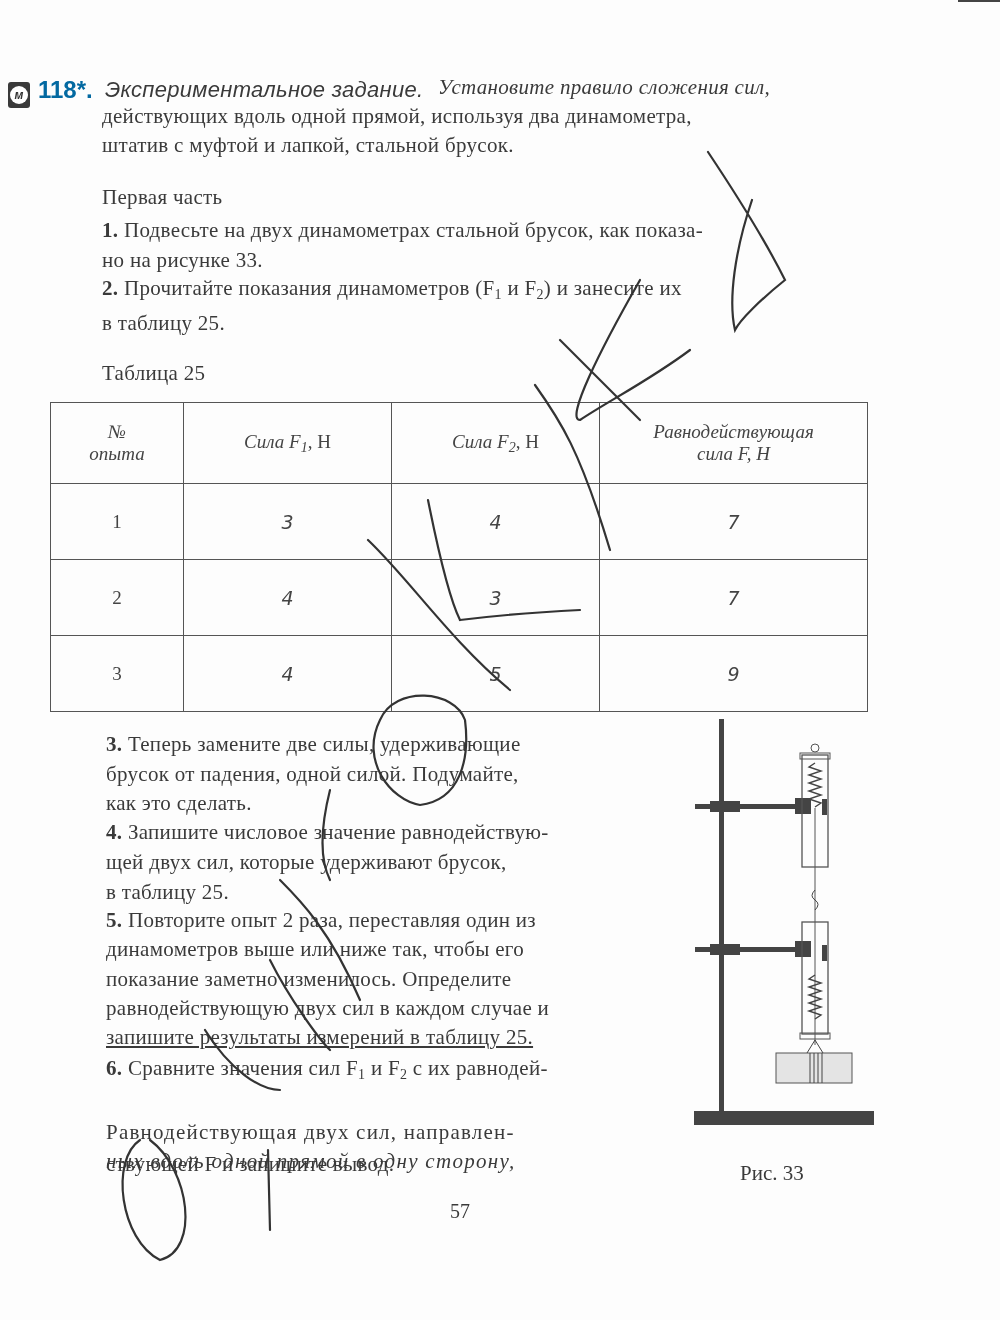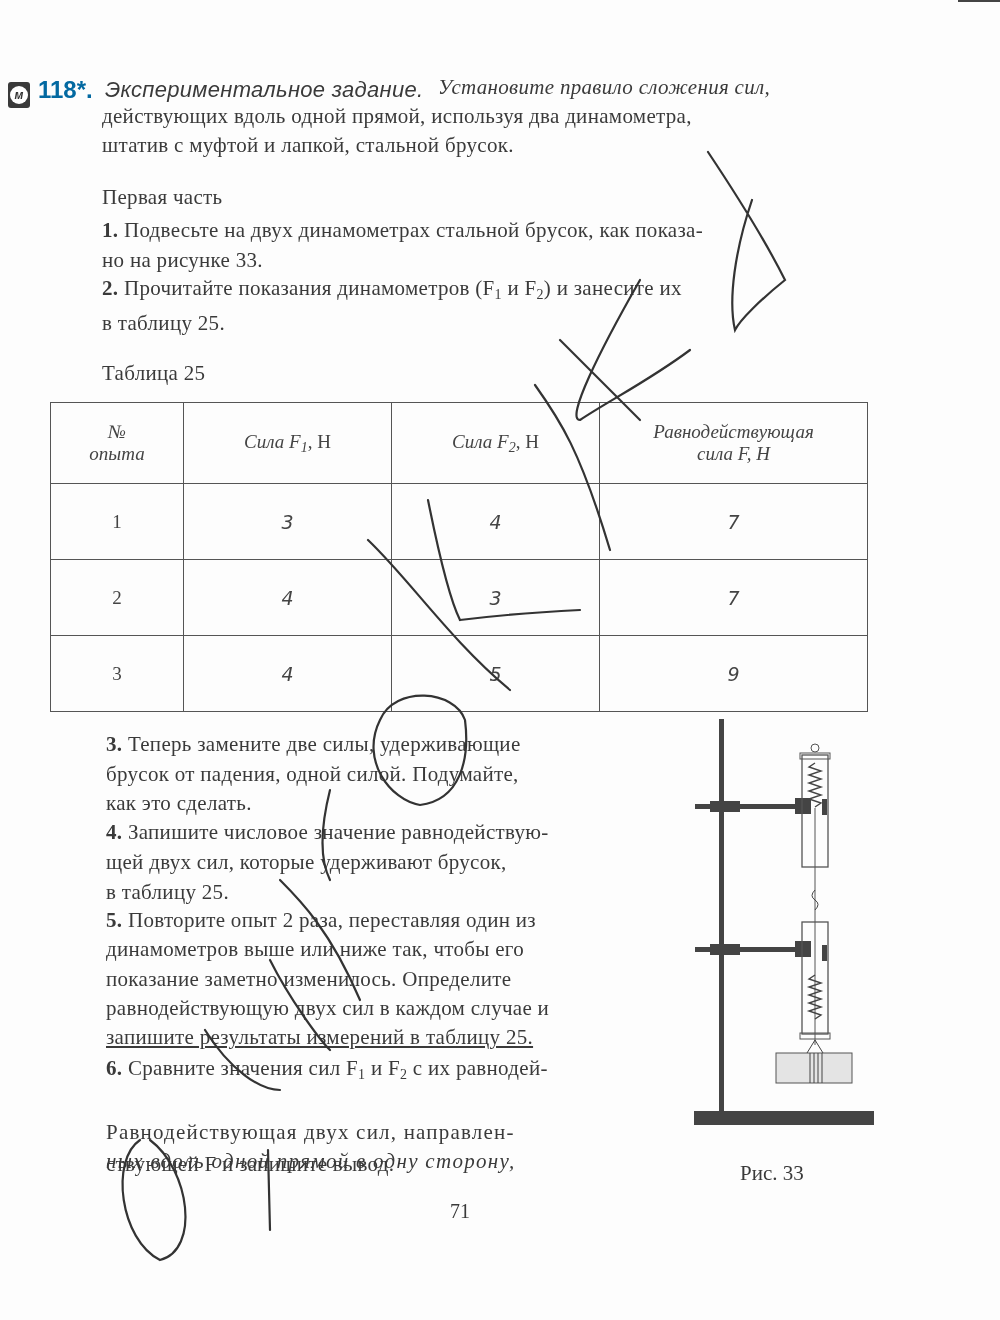--- a/index.html
+++ b/index.html
@@ -106,21 +106,21 @@
   <rect x="20" y="229" width="30" height="11" fill="#444"></rect>
   <rect x="105" y="226" width="16" height="16" fill="#444"></rect>
   <rect x="112" y="207" width="26" height="112" fill="none" stroke="#555" stroke-width="1.3"></rect>
   <rect x="110" y="318" width="30" height="6" fill="none" stroke="#555"></rect>
   <path d="M125 260 l-6 4 l12 4 l-12 4 l12 4 l-12 4 l12 4 l-12 4 l12 4 l-12 4 l12 4 l-6 4" fill="none" stroke="#444" stroke-width="1.4"></path>
   <rect x="132" y="230" width="5" height="16" fill="#444"></rect>
   <rect x="86" y="338" width="76" height="30" fill="#e4e4e4" stroke="#555"></rect>
   <path d="M125 325 l-8 13 M125 325 l8 13 M120 338 v30 M124 338 v30 M128 338 v30 M132 338 v30" stroke="#444"></path>
 </svg>
 <div class="caption">Рис. 33</div>
-<div class="pagenum">71</div>
+<div class="pagenum">57</div>
 
 <svg class="scrib" width="1000" height="1320">
   <g fill="none" stroke="#333" stroke-width="2.2" stroke-linecap="round">
     <path d="M708 152 C 740 200, 770 250, 785 280 C 760 300, 740 320, 735 330 C 728 300, 735 250, 752 200"></path>
     <path d="M640 280 C 600 350, 565 420, 580 420 C 610 400, 650 380, 690 350"></path>
     <path d="M560 340 C 600 380, 620 400, 640 420"></path>
     <path d="M535 385 C 560 420, 580 450, 610 550"></path>
     <path d="M428 500 C 440 560, 450 600, 460 620"></path>
     <path d="M368 540 C 410 580, 450 640, 510 690"></path>
     <path d="M460 620 C 500 615, 540 612, 580 610"></path>

